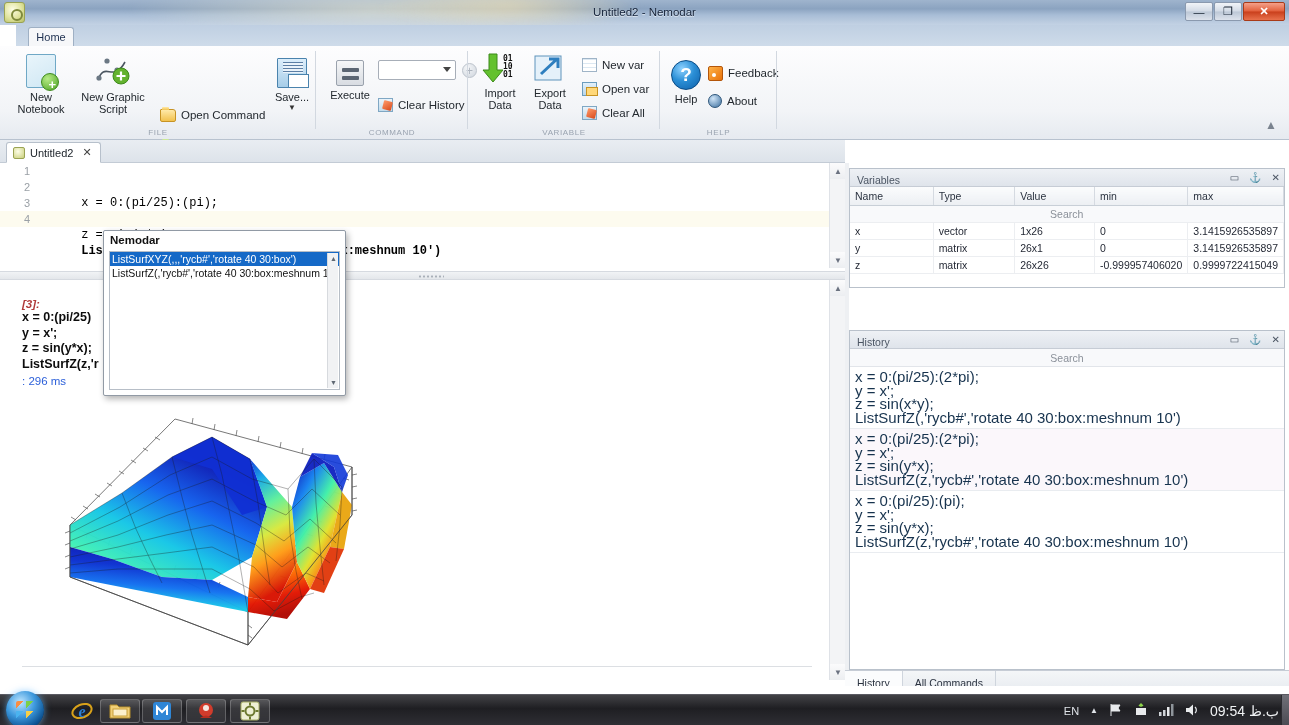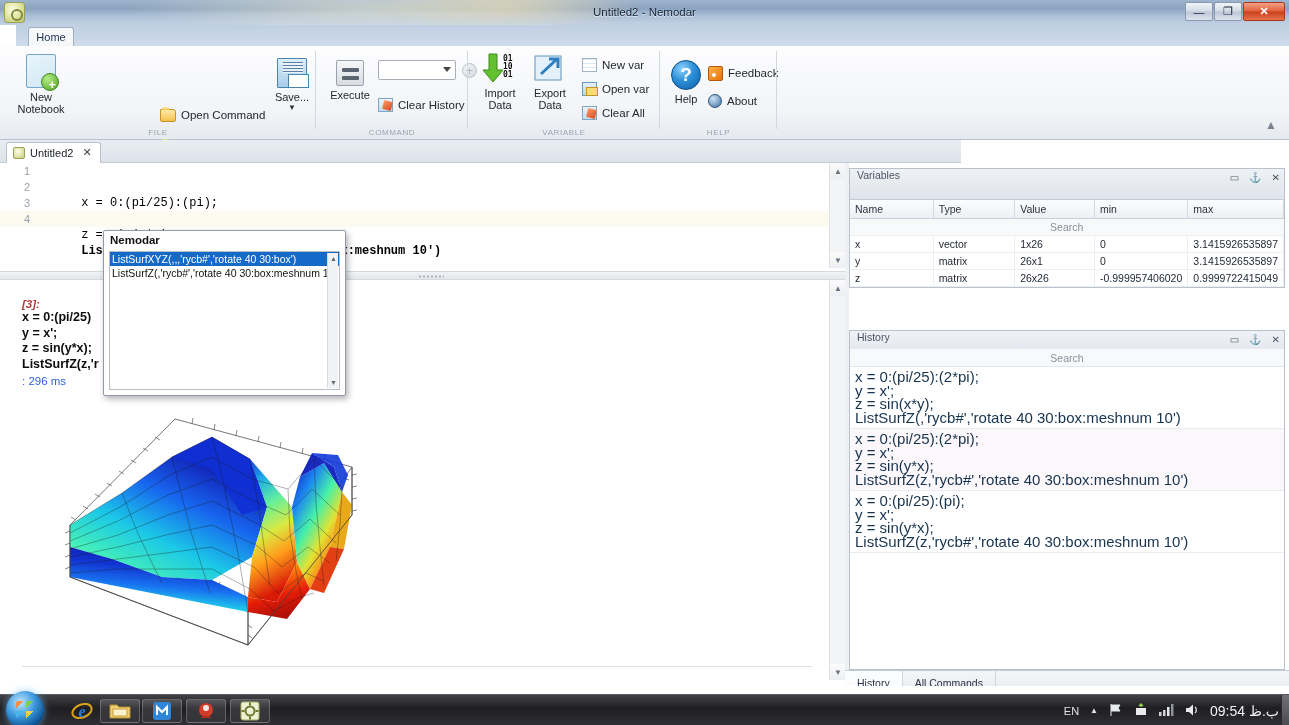--- a/index.html
+++ b/index.html
@@ -148,21 +148,21 @@
   }
   .plus-btn:after { content:"+"; position:absolute; inset:0; text-align:center; line-height:14px;
     font-size:12px; color:#aeb5bf; }
   .collapse-chev {
     position:absolute; right:10px; top:120px; width:16px; height:14px;
     color:#7a838f; font-size:12px; text-align:center; line-height:14px;
   }
 
   
   .doc-tabs {
-    position:absolute; left:0; top:140px; width:961px; height:23px;
+    position:absolute; left:0; top:140px; width:845px; height:23px;
     background: linear-gradient(180deg,#e9edf2,#dde3ea); border-bottom:1px solid #c3cbd5;
   }
   .doc-tab {
     position:absolute; left:6px; top:2px; height:21px; padding:0 8px 0 6px;
     background:#fff; border:1px solid #b7c0cb; border-bottom:1px solid #fff;
     border-radius:3px 3px 0 0; display:flex; align-items:center; gap:5px;
     font-size:11px; color:#20262d;
   }
   .doc-tab .tabico { width:12px; height:12px; border-radius:2px;
     background: radial-gradient(circle at 40% 35%, #fdfde6, #c9cf79); border:1px solid #9aa353; }
@@ -236,22 +236,22 @@
     background:#f3f4f6; border-left:1px solid #dfe2e7;
   }
   .plot { position:absolute; left:62px; top:117px; width:300px; height:268px; }
 
   
   .vsplit { position:absolute; left:845px; top:163px; width:4px; height:517px; background:#eef0f3; }
   .panel {
     position:absolute; background:#fff; border:1px solid #b9c1cb;
   }
   .panel-title {
-    height:31px; background: linear-gradient(180deg,#eef1f5,#dfe4eb);
-    border-bottom:1px solid #c6ccd5; display:flex; align-items:flex-start;
+    height:18px; background: linear-gradient(180deg,#eef1f5,#dfe4eb);
+    border-bottom:1px solid #c6ccd5; display:flex; align-items:flex-end;
     padding-left:7px; font-size:10.5px; color:#4b5563; position:relative;
   }
   .panel-ctrls { position:absolute; right:4px; top:0; height:18px; display:flex; align-items:center; gap:10px; }
   .pc { font-size:10px; color:#4b5563; line-height:18px; }
   .tbl { width:100%; border-collapse:collapse; font-size:10.5px; color:#1f2430; }
   .tbl th {
     background: linear-gradient(180deg,#fbfcfd,#eceff3); border-right:1px solid #d5dae1;
     border-bottom:1px solid #c8cfd7; font-weight:normal; text-align:left;
     padding:3px 5px; color:#2b3340;
   }
@@ -332,20 +332,34 @@
     <div class="ribbon-tab">Home</div>
   </div>
 
   <div class="ribbon">
 
     <div class="rgroup" style="left:0; width:316px;">
       <div class="big-btn" style="left:4px;">
         <span class="icon ic-doc"></span>
         <span class="lbl">New</span>
         <span>Notebook</span>
+      </div>
+      <div class="big-btn" style="left:72px; width:82px;">
+        <span class="icon ic-graph">
+          <svg width="36" height="34" viewBox="0 0 36 34">
+            <path d="M3 26 C10 6, 18 30, 30 8" stroke="#4a5560" stroke-width="1.6" fill="none"></path>
+            <circle cx="12" cy="7" r="2.6" fill="#6b7884"></circle>
+            <circle cx="22" cy="16" r="2.6" fill="#6b7884"></circle>
+            <circle cx="4" cy="24" r="2.6" fill="#6b7884"></circle>
+            <circle cx="26" cy="22" r="8" fill="#63b22e" stroke="#3d8a1b"></circle>
+            <path d="M26 17.5 v9 M21.5 22 h9" stroke="#fff" stroke-width="2.2"></path>
+          </svg>
+        </span>
+        <span class="lbl">New Graphic</span>
+        <span>Script</span>
       </div>
       <div class="small-btn" style="left:160px; top:58px;">
         <span class="icon ic-folder"></span>
         <span>Open Command</span>
       </div>
       <div class="small-btn" style="left:160px; top:90px;">
         <span class="icon ic-folder green"></span>
         <span style="text-decoration:underline; text-underline-offset:2px;">Open Document</span>
       </div>
       <div class="big-btn" style="left:264px; width:56px; padding-top:8px;">

